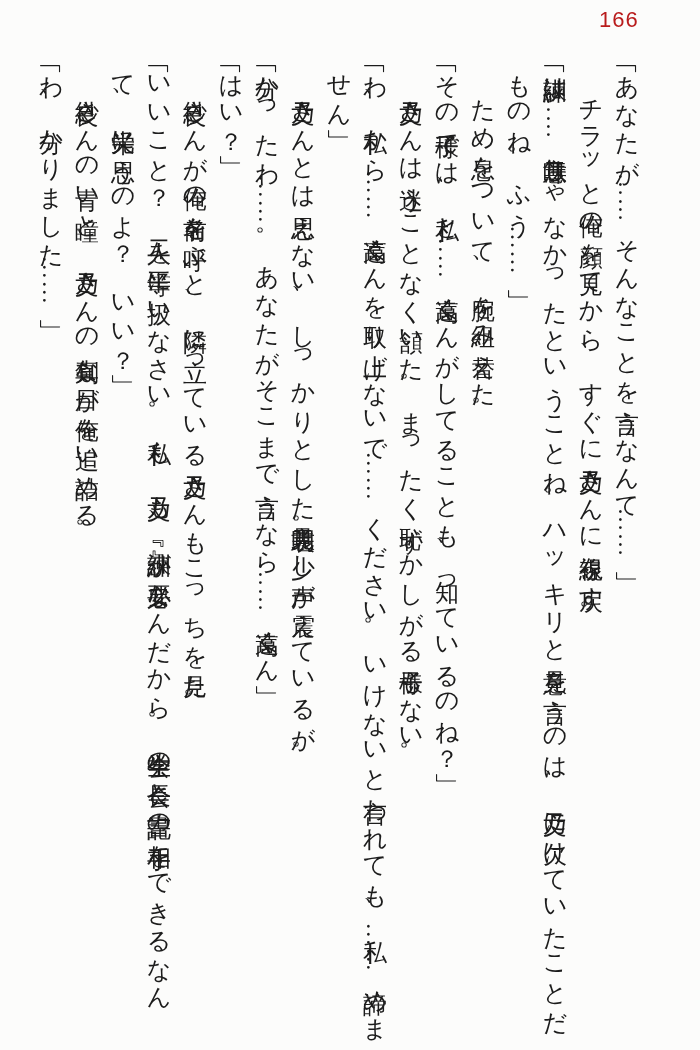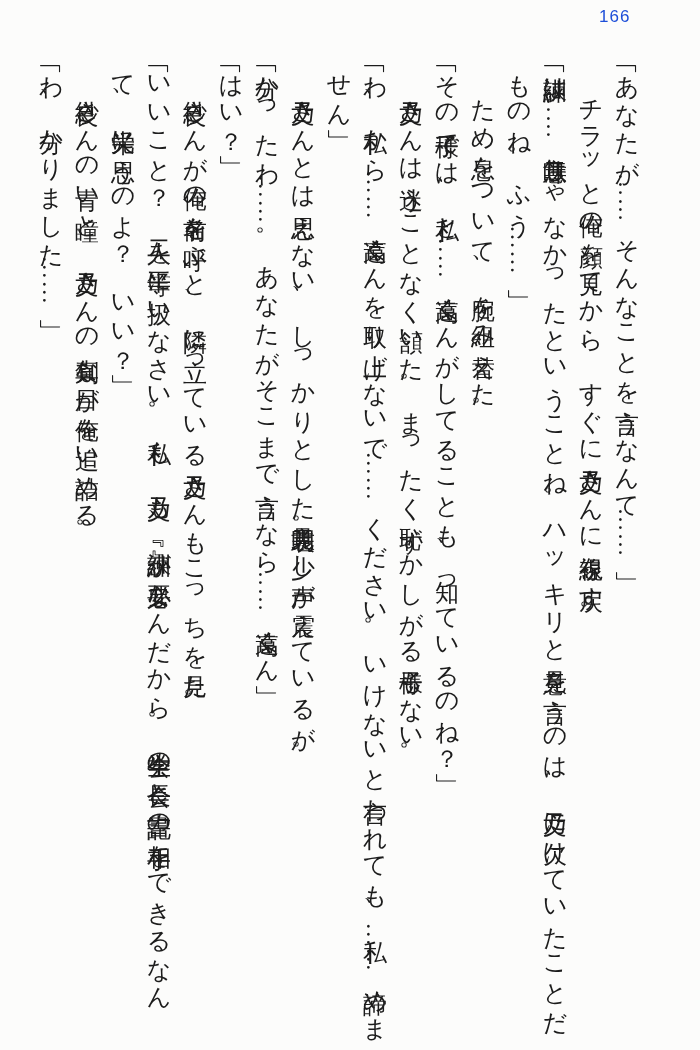--- a/index.html
+++ b/index.html
@@ -17,23 +17,23 @@
   .page {
     position: absolute;
     inset: 0;
     background: #fcfcfb;
   }
   .page-number {
     position: absolute;
     top: 7px;
     left: 599px;
     font-family: "Liberation Sans", "DejaVu Sans", sans-serif;
-    font-size: 17px;
+    font-size: 22px;
     letter-spacing: 1px;
-    color: #1d4ed8;
+    color: #b91c1c;
   }
   .text-area {
     position: absolute;
     top: 58px;
     right: 55px;
     height: 977px;
     writing-mode: vertical-rl;
     text-orientation: mixed;
     font-family: "Liberation Serif", "DejaVu Serif", serif;
     font-size: 24px;

